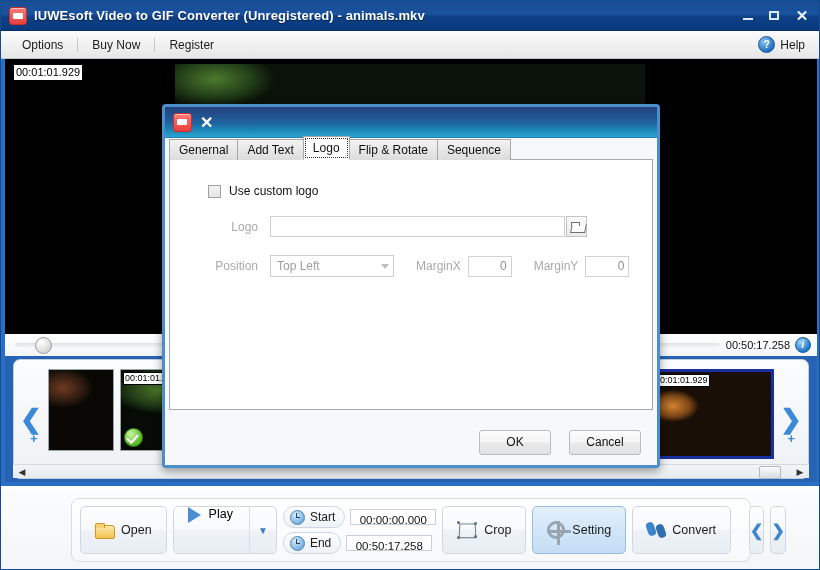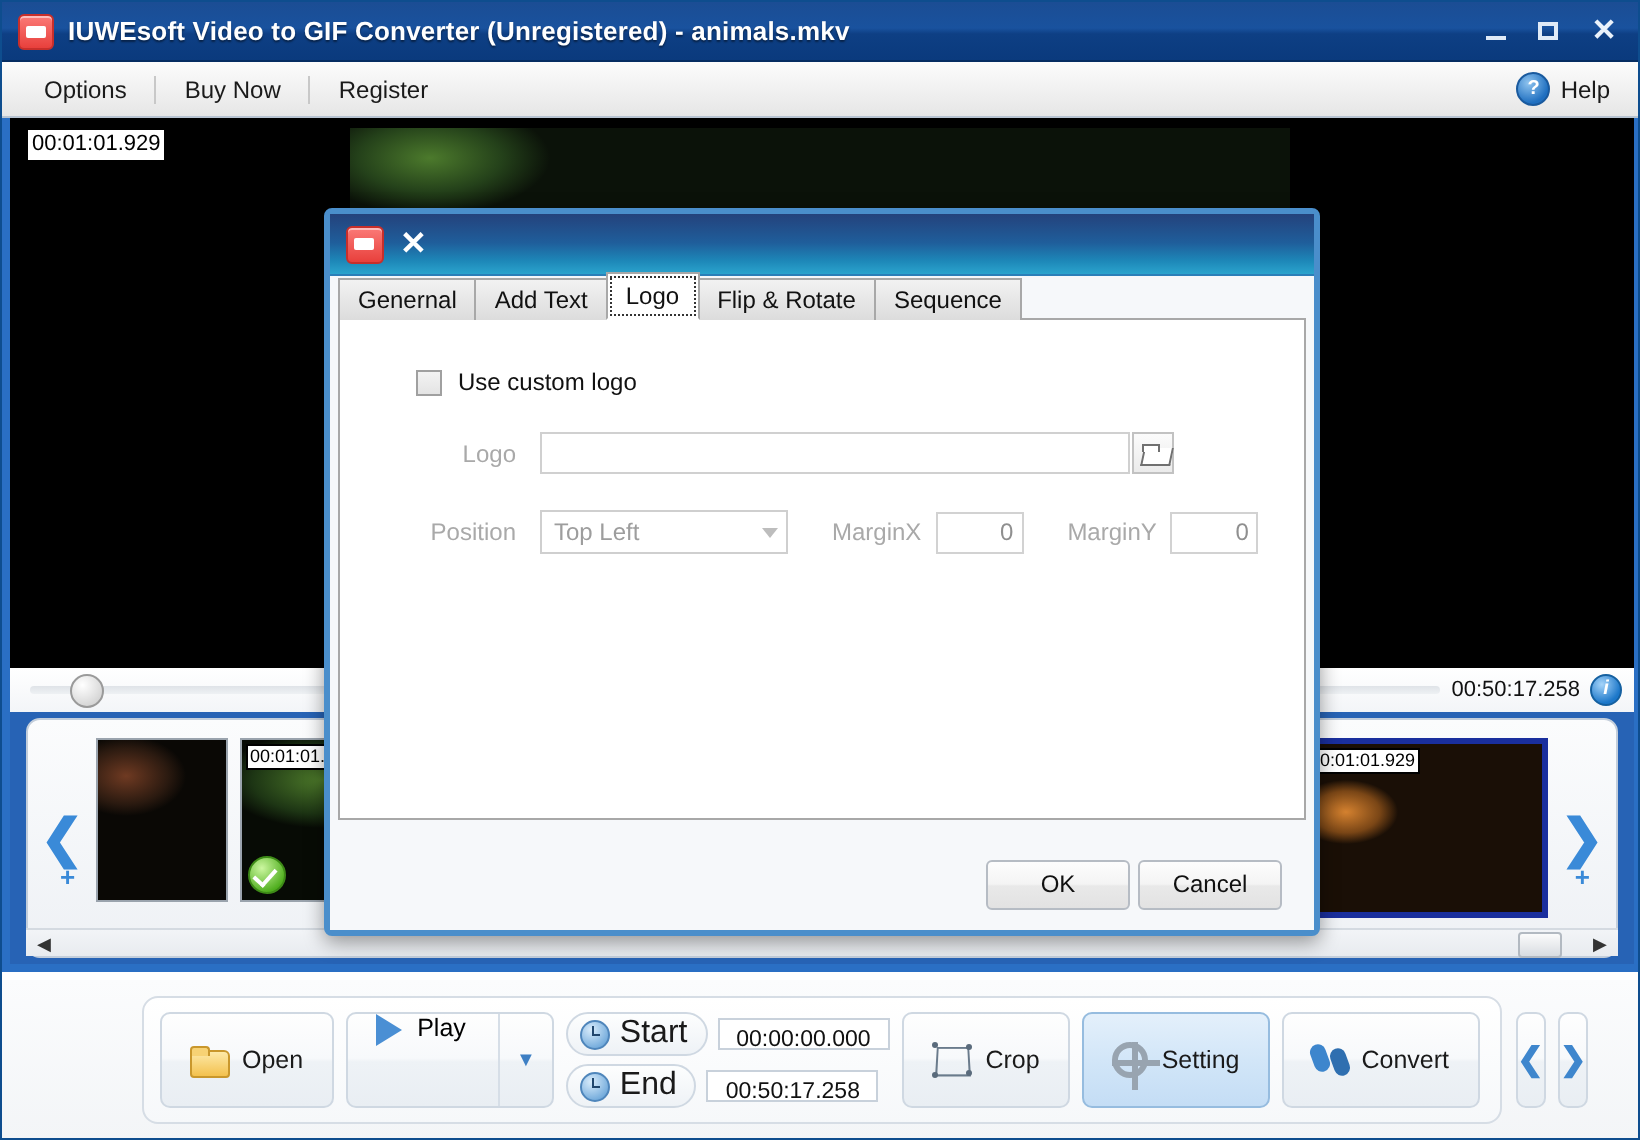--- a/index.html
+++ b/index.html
@@ -327,21 +327,21 @@
     border-bottom: 8px solid transparent;
     border-left: 13px solid #4a8fd4;
   }
   .time-col { display: flex; flex-direction: column; gap: 4px; justify-content: center; }
   .time-row { display: flex; align-items: center; gap: 5px; }
   .pill {
     display: flex; align-items: center; gap: 5px;
     height: 22px; padding: 0 9px 0 6px;
     background: linear-gradient(to bottom,#fdfefe,#eef2f6);
     border: 1px solid #cfd8e2; border-radius: 11px;
-    font-size: 16px; color: #1a1a1a;
+    font-size: 12px; color: #1a1a1a;
     box-sizing: border-box;
   }
   .ico-clock {
     width: 13px; height: 13px; border-radius: 50%;
     background: radial-gradient(circle at 35% 30%, #d9ecfb, #6ea8da 80%);
     border: 1px solid #4f86bb; position: relative; flex: 0 0 auto;
   }
   .ico-clock::after {
     content:""; position:absolute; left:5px; top:2px; width:1px; height:5px; background:#20466d;
   }
@@ -522,21 +522,21 @@
     border-top: 5px solid #bdbdbd;
   }
   .num-disabled {
     width: 44px; height: 21px; background:#fff; border:1px solid #d2d2d2;
     box-sizing: border-box; font-size: 12px; color: #8f8f8f;
     text-align: right; padding: 0 4px; line-height: 19px;
   }
   .mg-label { font-size: 12px; color: #a9a9a9; margin: 0 7px 0 22px; }
   .dlg-buttons {
     position: absolute; right: 16px; bottom: 10px;
-    display: flex; gap: 4px;
+    display: flex; gap: 18px;
   }
   .dbtn {
     width: 72px; height: 25px; line-height: 23px; text-align: center;
     background: linear-gradient(to bottom,#fdfdfd 0%,#f4f4f4 48%,#e9e9e9 52%,#e2e2e2 100%);
     border: 1px solid #b6bcc4; border-radius: 3px;
     font-size: 12px; color: #111; box-sizing: border-box; cursor: default;
   }
 </style>
 </head>
 <body>

